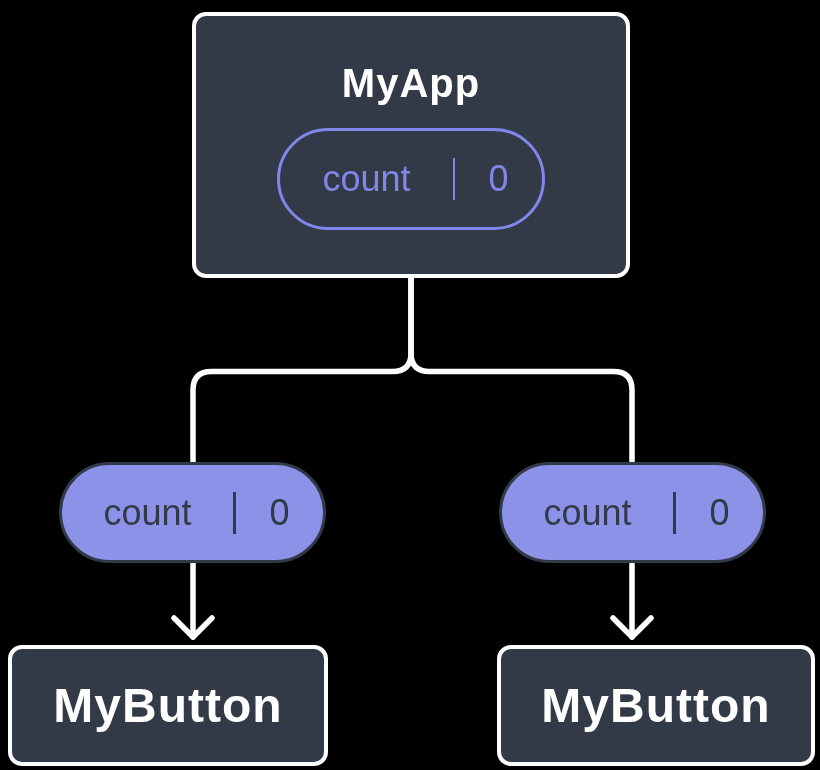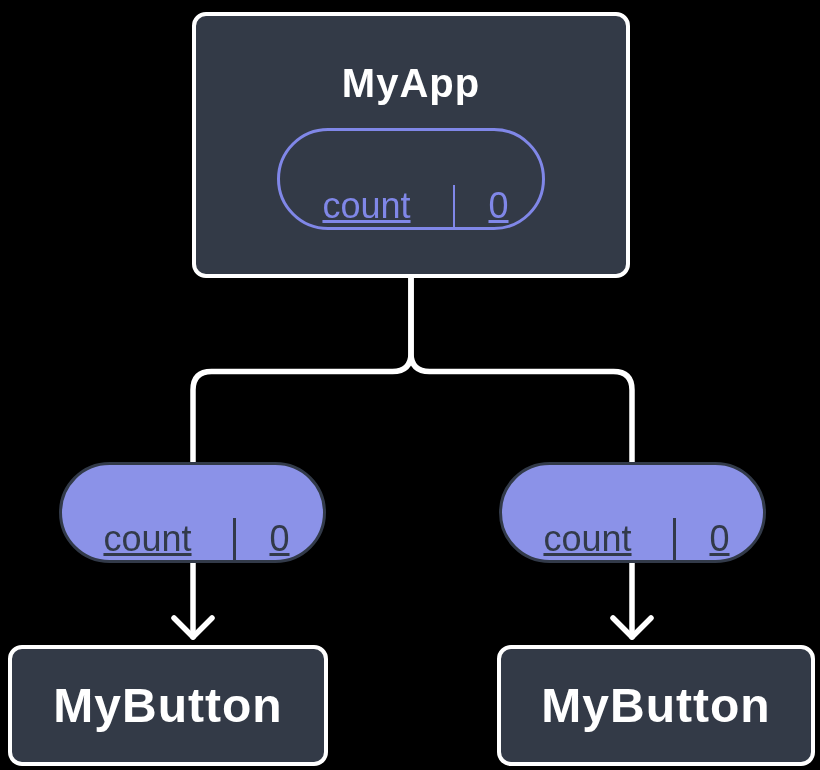--- a/index.html
+++ b/index.html
@@ -66,24 +66,23 @@
     display: flex;
     align-items: center;
     justify-content: center;
   }
   .leaf-title {
     font-size: 48px;
   }
   .pill {
     box-sizing: border-box;
     display: flex;
-    align-items: flex-end;
+    align-items: center;
     border-radius: 52px;
     font-size: 36px;
-    text-decoration: underline;
   }
   .pill .cell {
     display: flex;
     align-items: center;
     justify-content: center;
     white-space: nowrap;
   }
   .pill .cell-key {
     width: 173px;
     flex: none;

